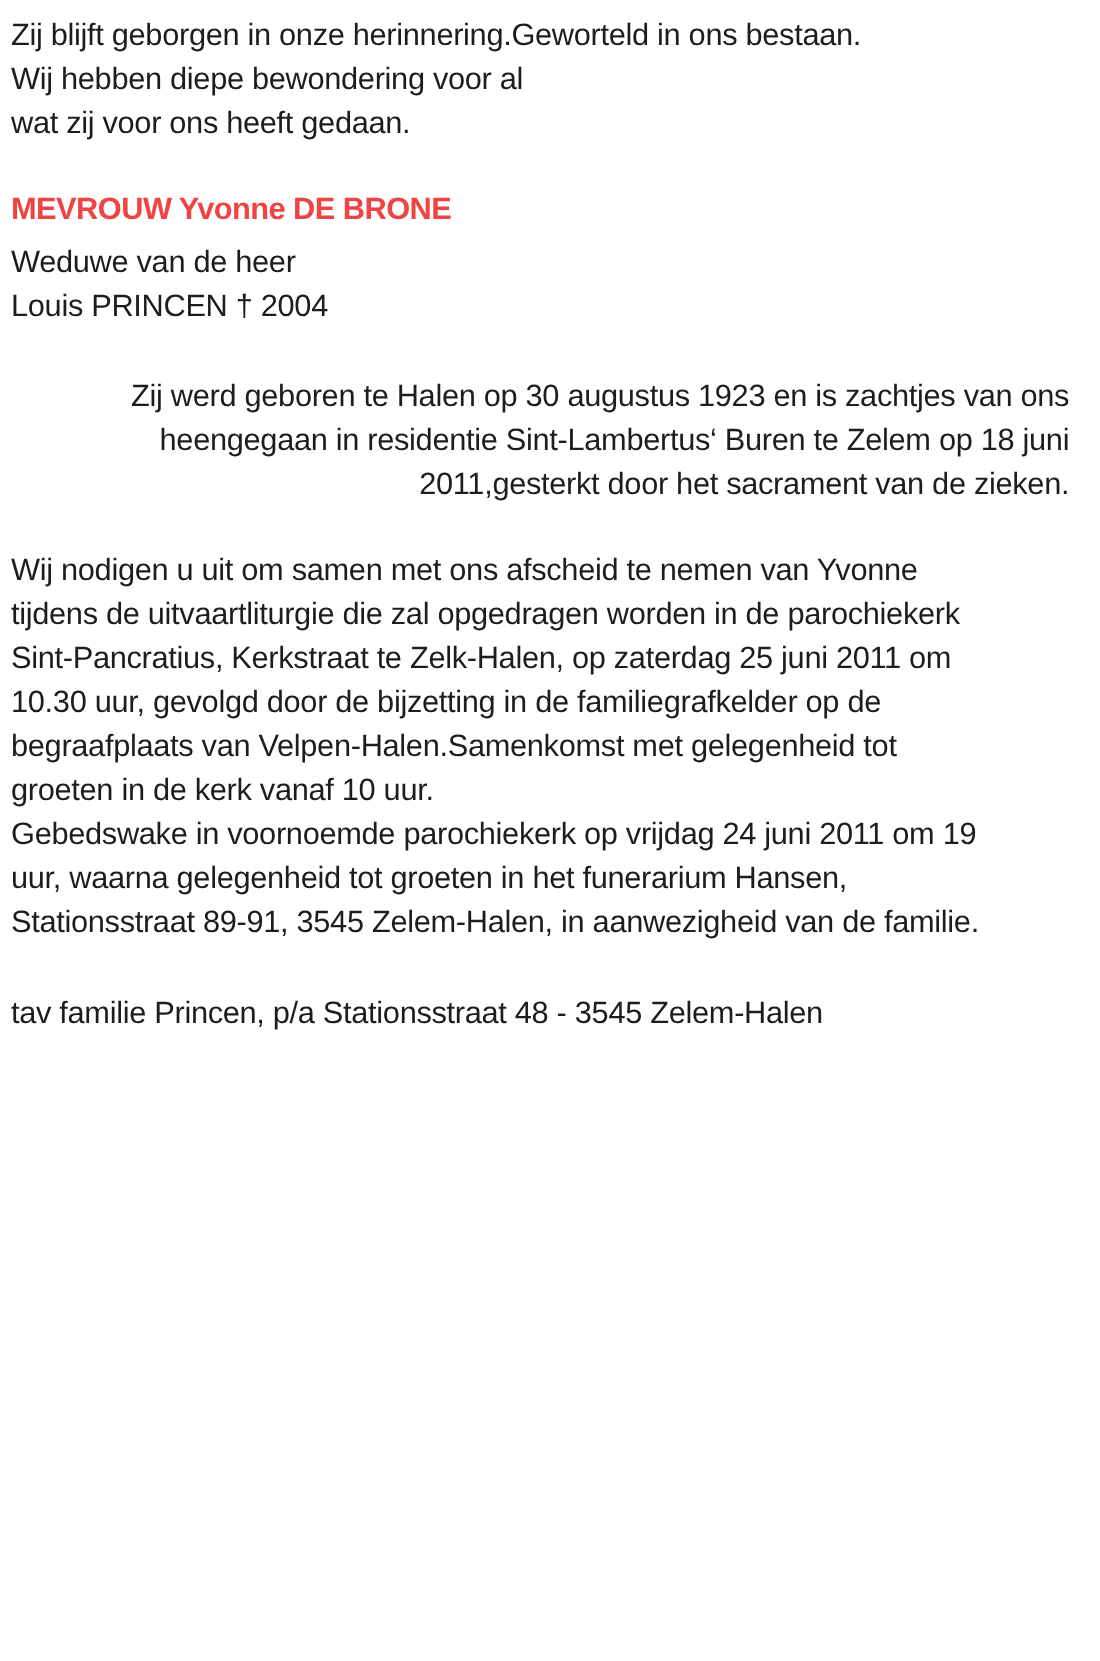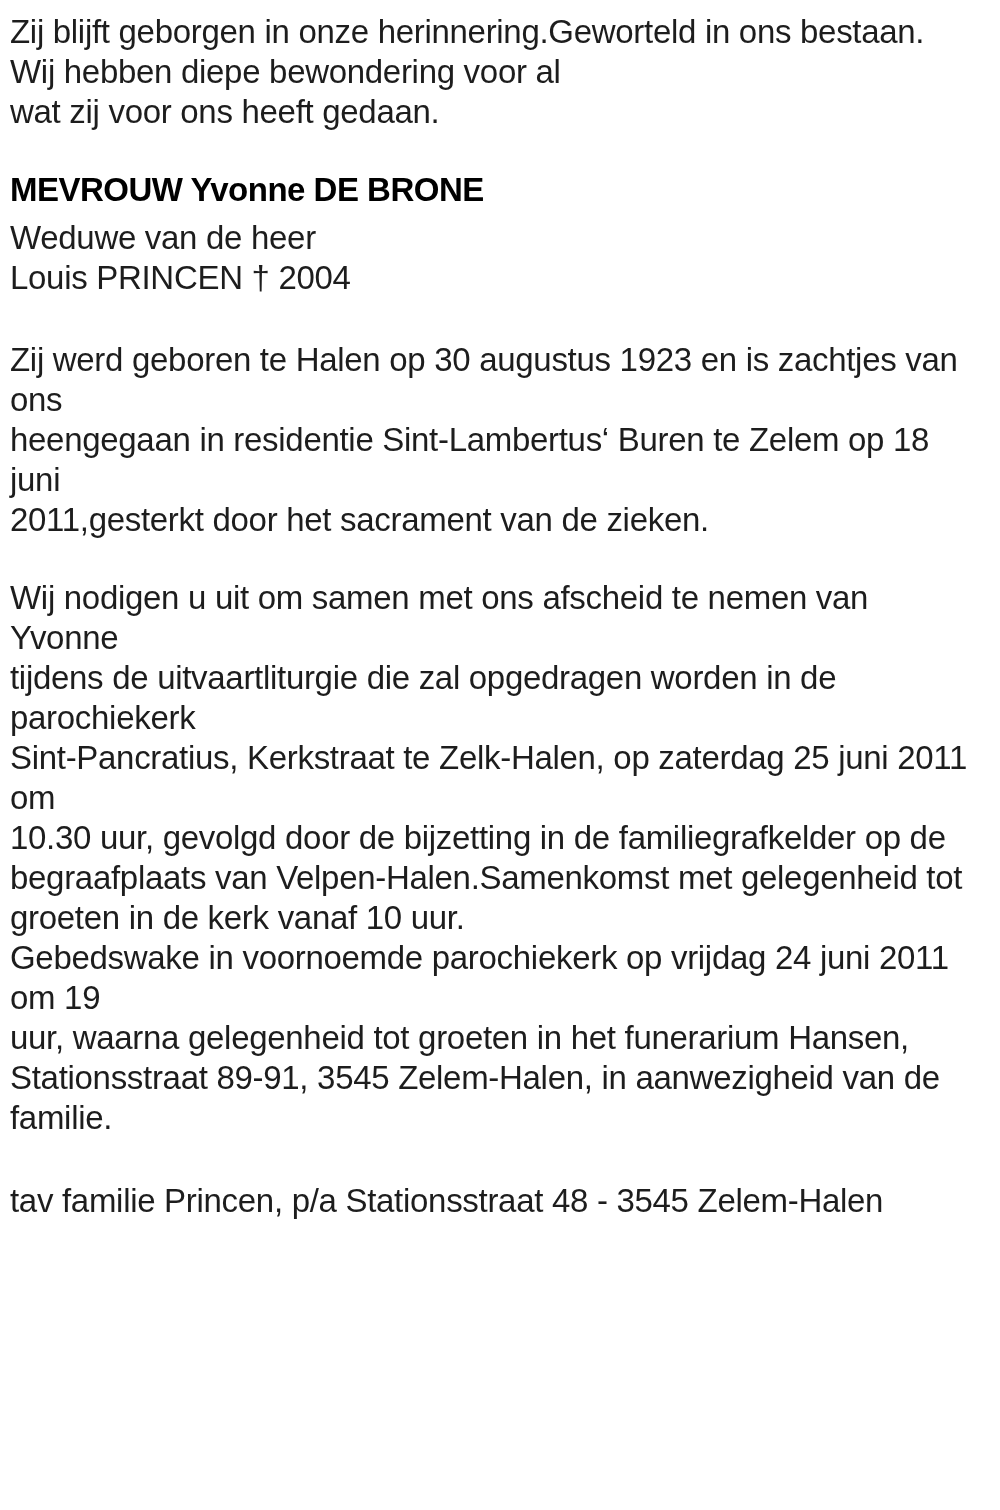--- a/index.html
+++ b/index.html
@@ -14,37 +14,37 @@
     color: #1d1d1d;
     -webkit-font-smoothing: antialiased;
   }
   .doc {
     box-sizing: border-box;
     width: 1000px;
     padding: 12px 28px 0 10px;
   }
   .doc p {
     margin: 0;
-    font-size: 33px;
+    font-size: 28px;
     line-height: 40px;
     letter-spacing: -0.3px;
     font-weight: 400;
   }
   .doc h1 {
     margin: 0 0 6px 0;
-    font-size: 33px;
+    font-size: 28px;
     line-height: 44px;
     font-weight: 700;
     letter-spacing: -0.5px;
-    color: #000000;
+    color: #ef4444;
   }
   .intro        { margin-bottom: 36px !important; }
   .relation     { margin-bottom: 42px !important; }
   .memberships  { margin-bottom: 36px !important; }
-  .birthdeath   { margin-bottom: 38px !important; }
+  .birthdeath   { margin-bottom: 38px !important; text-align: right; }
   .family       { margin-bottom: 46px !important; }
   .funeral      { margin-bottom: 43px !important; }
   .rouw-label   { margin-bottom: 40px !important; }
   .rouw-address { margin-bottom: 44px !important; }
   .closing      { margin-bottom: 0 !important; }
 </style>
 </head>
 <body>
 
 <div class="doc">

